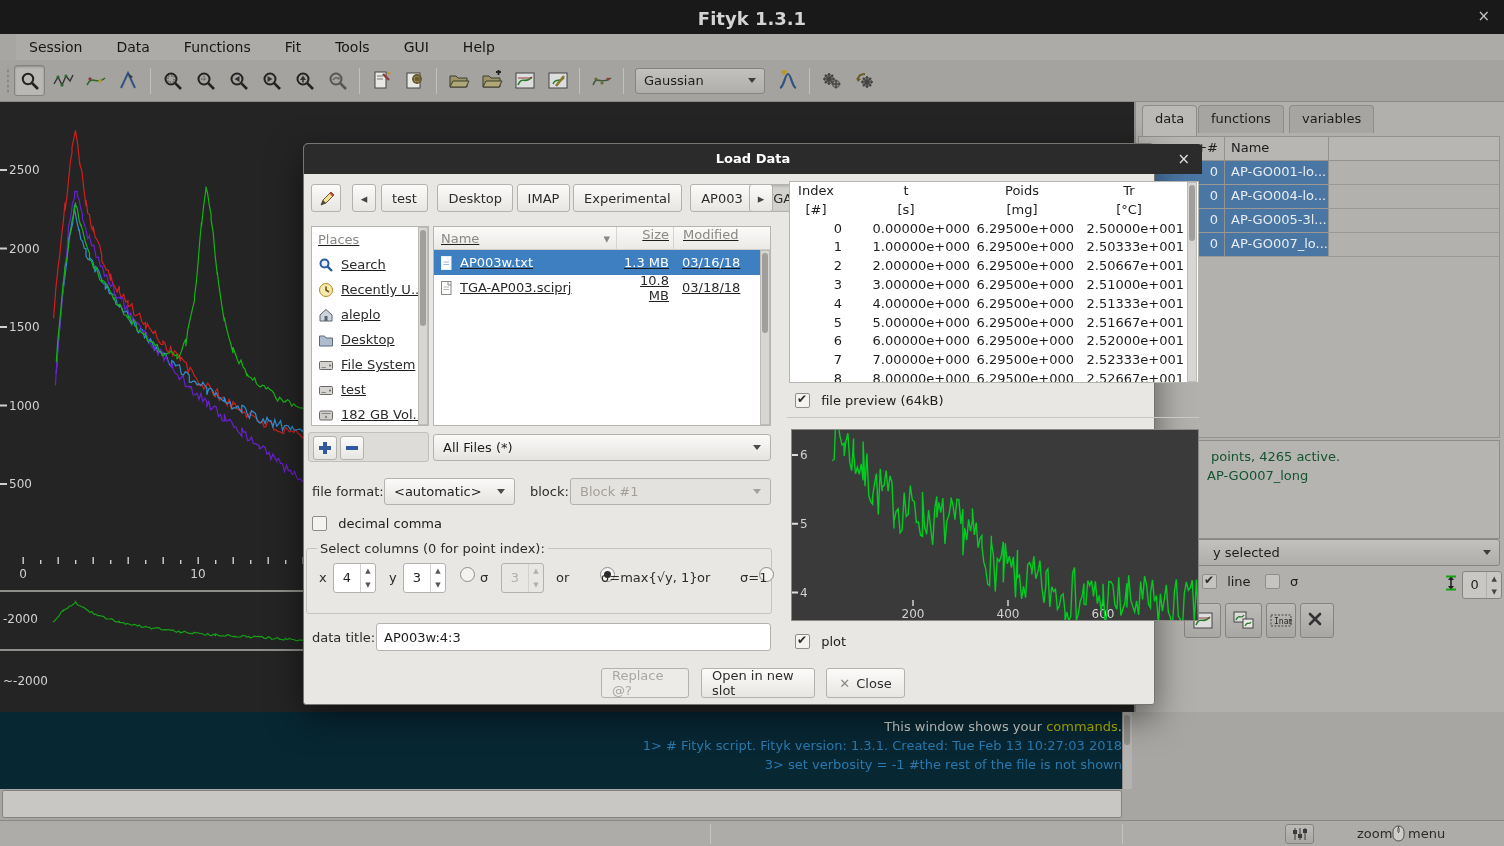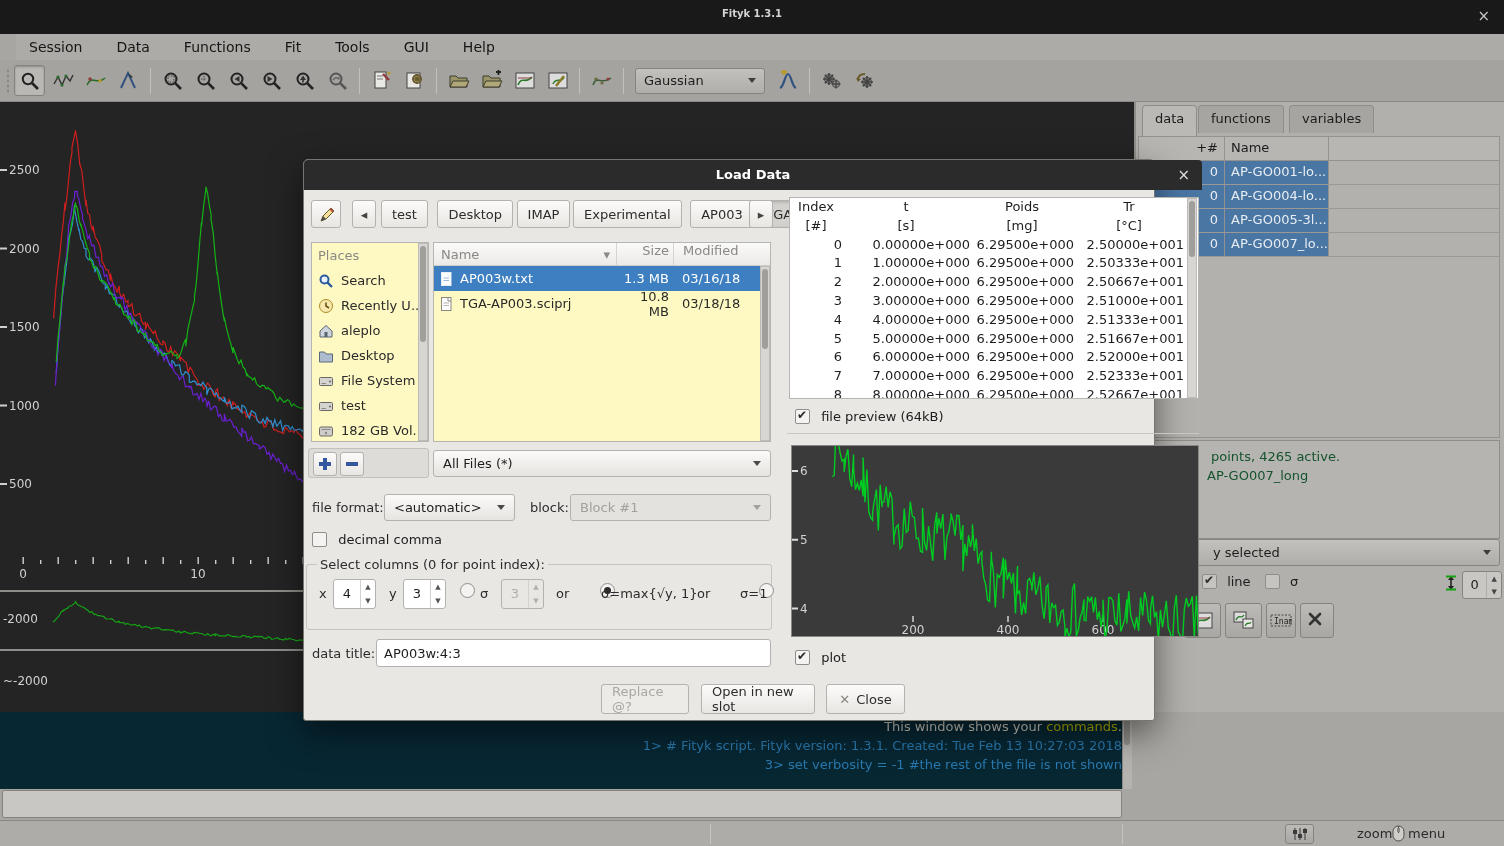--- a/index.html
+++ b/index.html
@@ -4,21 +4,21 @@
 <style>
   html,body{margin:0;padding:0;background:#555;}
   *{box-sizing:border-box;}
   .screen{position:relative;width:1504px;height:846px;overflow:hidden;
     font-family:"DejaVu Sans","Liberation Sans",sans-serif;font-size:13px;color:#1d1d1d;
     background:#a8a6a2;}
   .abs{position:absolute;}
 
   
   .titlebar{left:0;top:0;width:1504px;height:34px;background:#191919;color:#d4d4d4;}
-  .titlebar .t{position:absolute;left:0;right:0;top:8px;text-align:center;font-weight:bold;font-size:10px;}
+  .titlebar .t{position:absolute;left:0;right:0;top:8px;text-align:center;font-weight:bold;font-size:18px;}
   .titlebar .x{position:absolute;right:14px;top:7px;color:#c2c2c2;font-size:15px;cursor:default;}
   .menubar{left:16px;top:34px;width:1504px;height:26px;background:#adaba7;display:flex;align-items:center;padding-left:0;gap:8px;}
   .menubar .mi{padding:3px 13px;color:#161616;font-size:14px;}
   .toolbar{left:0;top:60px;width:1504px;height:42px;background:#a5a3a0;border-bottom:1px solid #8c8a86;display:flex;align-items:center;padding-left:2px;}
   .tb-handle{width:5px;height:28px;margin:0 3px;background-image:radial-gradient(circle,#7d7b77 1px,transparent 1.2px);background-size:4px 5px;background-repeat:repeat-y;background-position:center;}
   .tb-btn{width:31px;height:31px;display:flex;align-items:center;justify-content:center;border:1px solid transparent;border-radius:3px;margin:0 1px;}
   .tb-btn svg{width:22px;height:22px;}
   .tb-btn.active{background:#bab8b4;border-color:#85837f;box-shadow:inset 0 1px 2px rgba(0,0,0,.25);}
   .tb-sep{width:1px;height:26px;background:#8c8a86;border-right:1px solid #c2c0bc;margin:0 5px;}
   .combo{height:26px;background:linear-gradient(#c3c1bd,#b0aeaa);border:1px solid #86847f;border-radius:3px;display:flex;align-items:center;padding:0 8px;position:relative;color:#1d1d1d;}
@@ -58,31 +58,31 @@
   .console .plain{color:#c9c9c1;} .console .highlight{color:#b1b100;} .console .command{color:#2a79ae;}
   .con-scroll{left:1122px;top:712px;width:10px;height:77px;background:#b5b3af;border-left:1px solid #8c8a86;}
   .cmd-row{left:0;top:789px;width:1134px;height:31px;background:#a8a6a2;}
   .cmd-input{position:absolute;left:2px;top:1px;width:1120px;height:28px;background:#c9c7c3;border:1px solid #85837f;border-radius:2px;font:13px "DejaVu Sans",sans-serif;padding:0 6px;color:#1d1d1d;}
   .statusbar{left:0;top:820px;width:1504px;height:26px;background:#aeaca8;border-top:1px solid #8a8884;}
   .ssep{position:absolute;top:3px;width:1px;height:20px;background:#8a8884;border-right:1px solid #c6c4c0;}
   .st-btn{position:absolute;left:1285px;top:3px;width:29px;height:20px;background:linear-gradient(#bdbbb7,#a9a7a3);border:1px solid #86847f;border-radius:3px;display:flex;align-items:center;justify-content:center;}
   .hint{position:absolute;top:5px;color:#2a2a2a;}
 
   
-  .dialog{left:303px;top:143px;width:852px;height:562px;background:#e9e7e3;border:1px solid #77756f;border-radius:5px 5px 3px 3px;box-shadow:0 12px 34px rgba(0,0,0,.5);margin-top:16px;}
+  .dialog{left:303px;top:143px;width:852px;height:562px;background:#e9e7e3;border:1px solid #77756f;border-radius:5px 5px 3px 3px;box-shadow:0 12px 34px rgba(0,0,0,.5);}
   .dlg-title{position:absolute;left:0;top:0;width:898px;height:30px;background:#2b2b2b;border-radius:4px 4px 0 0;}
   .dlg-title .t{position:absolute;left:0;right:0;top:7px;text-align:center;color:#fff;font-weight:bold;}
   .dlg-title .x{position:absolute;right:12px;top:6px;color:#ddd;font-size:15px;}
   .btn{background:linear-gradient(#fcfbfa,#e8e6e2);border:1px solid #b4b2ae;border-radius:3px;color:#2c2c2c;display:inline-flex;align-items:center;justify-content:center;padding:0 10px;height:28px;}
   .btn.pressed{background:#d3d1cd;box-shadow:inset 0 1px 3px rgba(0,0,0,.2);}
   .btn.disabled{color:#a9a7a3;background:#ecebe8;}
   .lcombo{height:27px;background:linear-gradient(#fbfaf9,#e6e4e0);border:1px solid #b4b2ae;border-radius:3px;display:flex;align-items:center;padding:0 9px;}
   .lcombo .arr{width:0;height:0;border-left:4px solid transparent;border-right:4px solid transparent;border-top:5px solid #4a4a48;margin-left:auto;}
   .lcombo.disabled{color:#a39f9a;background:#e4e2de;}
-  .panel{background:#fef9c3;border:1px solid #b7b5b1;}
+  .panel{background:#ffffff;border:1px solid #b7b5b1;text-decoration:underline;}
   .pl-item{height:25px;display:flex;align-items:center;gap:7px;padding-left:6px;color:#2a2a2a;white-space:nowrap;}
   .pl-item svg{width:16px;height:16px;flex:none;}
   .fl-head{display:flex;height:23px;border-bottom:1px solid #cfcdc9;background:linear-gradient(#fafaf9,#eceae7);color:#8a8884;}
   .fl-row{display:flex;height:25px;align-items:center;color:#2a2a2a;}
   .fl-row.sel{background:#3d7fc1;color:#fff;}
   .fl-name{width:182px;display:flex;align-items:center;gap:6px;padding-left:5px;overflow:hidden;}
   .fl-size{width:57px;text-align:right;padding-right:4px;}
   .fl-mod{width:84px;padding-left:9px;}
   .vscroll{position:absolute;width:10px;background:#d8d6d2;border:1px solid #bdbbb7;}
   .vthumb{position:absolute;left:1px;width:6px;background:#a19f9b;border-radius:3px;}

